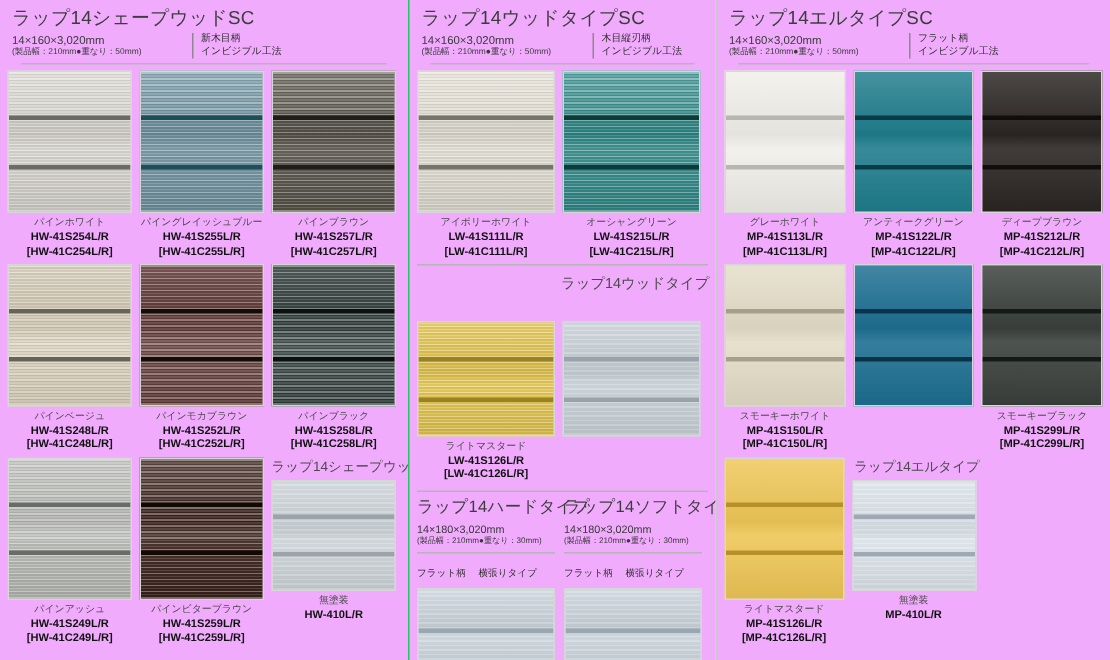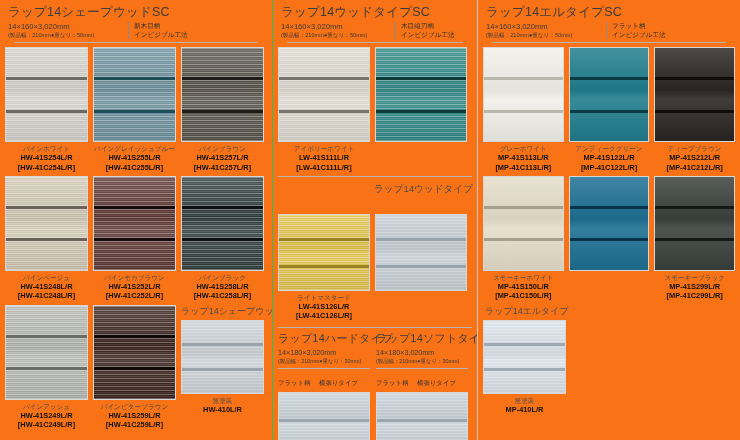--- a/index.html
+++ b/index.html
@@ -6,21 +6,21 @@
   html, body {
     margin: 0; padding: 0;
     width: 740px; height: 440px;
     background: #ffffff;
     font-family: "Liberation Sans", "DejaVu Sans", sans-serif;
     overflow: hidden;
   }
   #page { position: relative; width: 740px; height: 440px; background: #fff; }
 
   
-  .col { position: absolute; top: 0; height: 440px; background: #f97316; }
+  .col { position: absolute; top: 0; height: 440px; background: #f0abfc; }
   .col-left   { left: 0;   width: 272px; }
   .col-mid    { left: 272px; width: 205px; border-left: 1px solid #22c55e; }
   .col-right  { left: 477px; width: 263px; border-left: 1px solid #c9c9c9; }
 
   
   .sec-head { padding: 5px 8px 0 8px; }
   .sec-title {
     font-size: 12.5px; color: #3c3c3c; letter-spacing: .2px;
     white-space: nowrap; line-height: 15px; margin-bottom: 2px;
   }
@@ -307,20 +307,25 @@
         <div class="swatch" style="background: rgb(46, 138, 136);">
           <div class="grainwrap">
               <div class="grain"></div>
             </div>
             <div class="sheen"></div>
           <div class="lines">
               <i style="top: 31%; background: rgb(12, 59, 58);"></i>
               <i style="top: 66%; background: rgb(12, 59, 58);"></i>
             </div>
         </div>
+        <div class="cap">
+          <div class="cap-name">オーシャングリーン</div>
+          <div class="cap-code">LW-41S215L/R</div>
+          <div class="cap-code">[LW-41C215L/R]</div>
+        </div>
       </div>
     </div>
 
     <div class="subhead-box"></div>
     <div class="subhead" style="text-align:right">ラップ14ウッドタイプ</div>
 
     <div class="grid" style="padding-top:16px">
       <div class="cell w-mid">
         <div class="swatch" style="height: 77px; background: rgb(232, 200, 78);">
           <div class="grainwrap">
@@ -515,20 +520,37 @@
         <div class="cap">
           <div class="cap-name">スモーキーブラック</div>
           <div class="cap-code">MP-41S299L/R</div>
           <div class="cap-code">[MP-41C299L/R]</div>
         </div>
       </div>
     </div>
 
     <div class="grid">
       <div class="cell">
+        <div class="swatch" style="height: 95px; background: rgb(239, 199, 88);">
+          <div class="grainwrap">
+              <div class="grain flat"></div>
+            </div>
+            <div class="sheen"></div>
+          <div class="lines">
+              <i style="top: 31%; background: rgb(183, 144, 41);"></i>
+              <i style="top: 66%; background: rgb(183, 144, 41);"></i>
+            </div>
+        </div>
+        <div class="cap">
+          <div class="cap-name">ライトマスタード</div>
+          <div class="cap-code">MP-41S126L/R</div>
+          <div class="cap-code">[MP-41C126L/R]</div>
+        </div>
+      </div>
+      <div class="cell">
         <div class="subhead" style="padding:0 0 2px 2px;font-size:9px;">ラップ14エルタイプ</div>
         <div class="swatch" style="height: 74px; background: rgb(221, 229, 236);">
           <div class="grainwrap">
               <div class="grain soft"></div>
             </div>
             <div class="sheen"></div>
           <div class="lines">
               <i style="top: 31%; background: rgb(159, 169, 179);"></i>
               <i style="top: 66%; background: rgb(159, 169, 179);"></i>
             </div>

